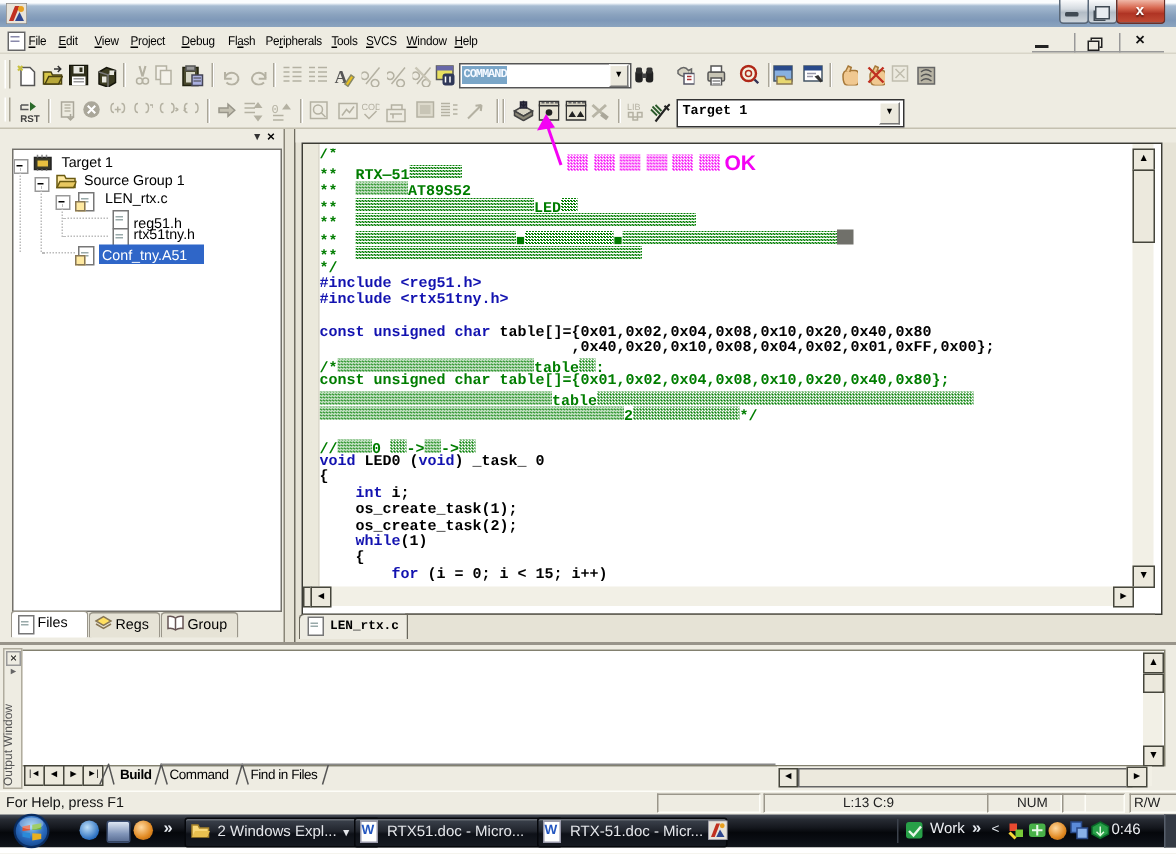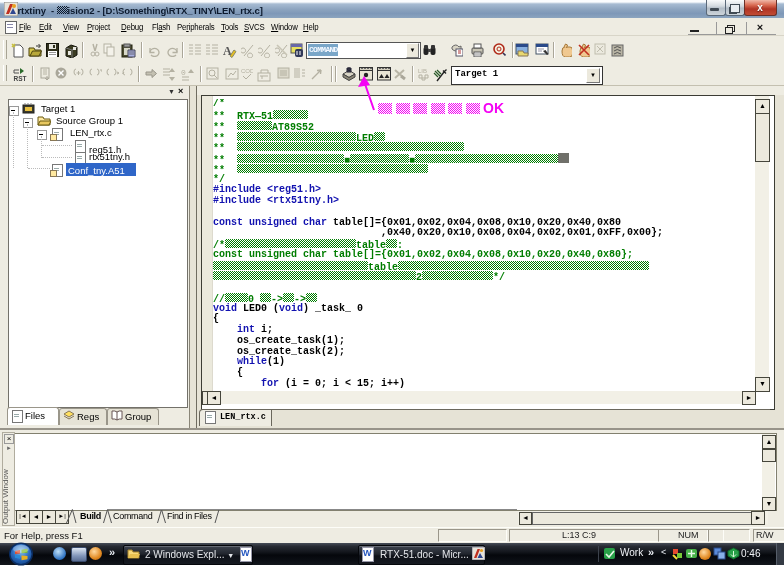--- a/index.html
+++ b/index.html
@@ -16,21 +16,20 @@
 </style></head>
 <body>
 <div id="scr">
 <div class="a" style="left:0;top:0;width:784px;height:18px;background:linear-gradient(#fafcfe 0%,#fafcfe 11%,#a6bbd2 22%,#8aa2be 55%,#7e98b8 75%,#8ba4bf 100%);border-bottom:1px solid #7a92ac"></div>
 <svg class="a" style="left:4px;top:2px" width="14" height="14" viewBox="0 0 14 14">
 <rect x="0" y="0" width="14" height="14" fill="#e8e4da" stroke="#888" stroke-width="1"></rect>
 <path d="M2 12 L6 2 L9 2 L5 12 Z" fill="#c03020"></path>
 <path d="M6 12 L9 6 L12 12 Z" fill="#304890"></path>
 <circle cx="10" cy="4" r="2" fill="#e8a020"></circle>
     </svg>
-<div class="a" style="left:17.5px;top:5px;font-size:9.5px;letter-spacing:-0.1px;font-weight:bold;color:#0c1a2e;white-space:nowrap">rtxtiny&nbsp;&nbsp;- <span class="cb" style="width:11px;height:8px;color:#0c1a2e"></span>ision2 - [D:\Something\RTX_TINY\LEN_rtx.c]</div>
 <div class="a" style="left:706px;top:0px;width:18px;height:15px;border:1px solid #5a6878;border-top:none;border-radius:0 0 3px 3px;background:linear-gradient(#fafbfc,#d4dae0 40%,#b2bcc6 55%,#cdd4da)"></div>
 <div class="a" style="left:725px;top:0px;width:18px;height:15px;border:1px solid #5a6878;border-top:none;border-radius:0 0 3px 3px;background:linear-gradient(#fafbfc,#d4dae0 40%,#b2bcc6 55%,#cdd4da)"></div>
 <div class="a" style="left:744px;top:0px;width:31px;height:15px;border:1px solid #6a3028;border-top:none;border-radius:0 0 3px 3px;background:linear-gradient(#f0b8a8,#d86850 35%,#b03424 60%,#c04b34)"></div>
 <div class="a" style="left:710px;top:8px;width:9px;height:3px;background:#404a54;border-radius:1px"></div>
 <div class="a" style="left:730px;top:4px;width:8px;height:7px;border:1px solid #404a54;background:#e8ecf0;box-shadow:-2px 2px 0 -1px #404a54"></div>
 <div class="a" style="left:755px;top:2px;width:10px;height:11px;color:#fff;font-size:10px;font-weight:bold;line-height:11px;text-align:center;text-shadow:0 1px 1px #602018">x</div>
 <div class="a" style="left:0;top:18px;width:784px;height:17px;background:#eeece2;border-bottom:1px solid #d8d5c8"></div>
 <div class="a" style="left:5px;top:21px;width:10px;height:11px;background:#fff;border:1px solid #666">
       <i style="position:absolute;left:1px;top:2px;width:6px;height:1px;background:#88a;font-style:normal"></i>
       <i style="position:absolute;left:1px;top:5px;width:6px;height:1px;background:#88a;font-style:normal"></i>
@@ -458,20 +457,21 @@
 <path d="M13.5 7.8 l6 -1 v4 l-6 .5 z" fill="#78b82a"></path>
 <path d="M7 13 l5 .3 v3.5 l-5 -1 z" fill="#2a8ad8"></path>
 <path d="M13.5 13.5 l6 .4 v3.4 l-6 1 z" fill="#e8b020"></path>
 <ellipse cx="13" cy="7" rx="8" ry="4" fill="rgba(255,255,255,0.3)"></ellipse>
 </svg>
 <div class="a" style="left:53px;top:547px;width:13px;height:13px;border-radius:50%;background:radial-gradient(circle at 40% 35%,#bfe0f8,#2a6fc0 70%,#134a90)"></div>
 <div class="a" style="left:71px;top:547px;width:14px;height:13px;background:linear-gradient(#dde6f2,#8296ba 60%,#5a6e94);border:1px solid #3a4c6e;border-radius:2px"></div>
 <div class="a" style="left:89px;top:547px;width:13px;height:13px;border-radius:50%;background:radial-gradient(circle at 40% 35%,#ffd9a0,#e08820 60%,#a05810)"></div>
 <div class="a" style="left:109px;top:546px;color:#e8ecf2;font-size:11px;font-weight:bold">»</div>
 <div class="tkb" style="left:123px;width:107px;padding-left:21px">2 Windows Expl... <span style="font-size:7px">▼</span></div>
+<div class="tkb" style="left:236px;width:116px;padding-left:21px">RTX51.doc - Micro...</div>
 <div class="tkb" style="left:358px;width:104px;padding-left:21px">RTX-51.doc - Micr...</div>
 <svg class="a" style="left:127px;top:547px" width="13" height="13" viewBox="0 0 13 13">
       <path d="M1 3 h4 l1 2 h6 v6 h-11 z" fill="#f8d878" stroke="#a8842a"></path>
       <path d="M1 11 l2 -4 h10 l-2 4 z" fill="#e8c050"></path>
     </svg>
 <div class="a" style="left:240px;top:547px;width:10px;height:13px;background:#fff;border:1px solid #99a"></div>
 <div class="a" style="left:241px;top:549px;color:#2456c0;font-size:9px;font-weight:bold;line-height:9px">W</div>
 <div class="a" style="left:362px;top:547px;width:10px;height:13px;background:#fff;border:1px solid #99a"></div>
 <div class="a" style="left:363px;top:549px;color:#2456c0;font-size:9px;font-weight:bold;line-height:9px">W</div>
 <svg class="a" style="left:472px;top:547px" width="13" height="13" viewBox="0 0 13 13">

